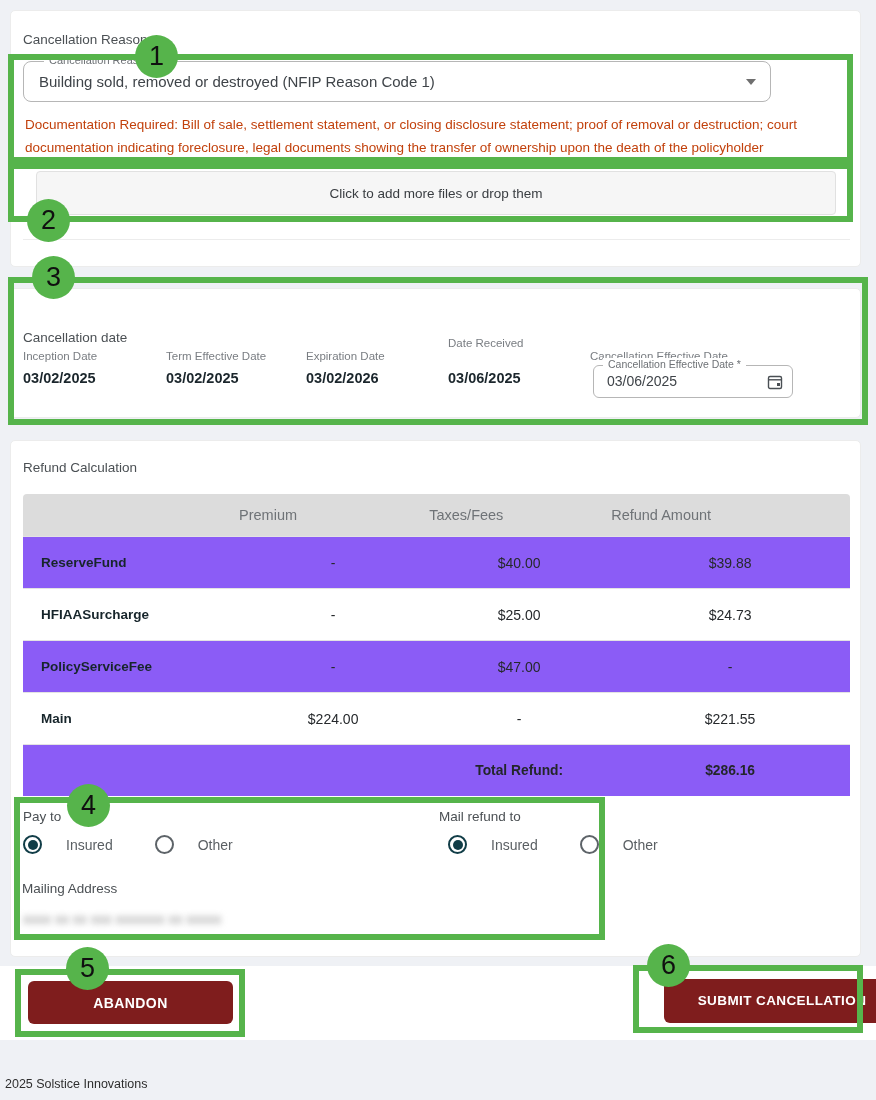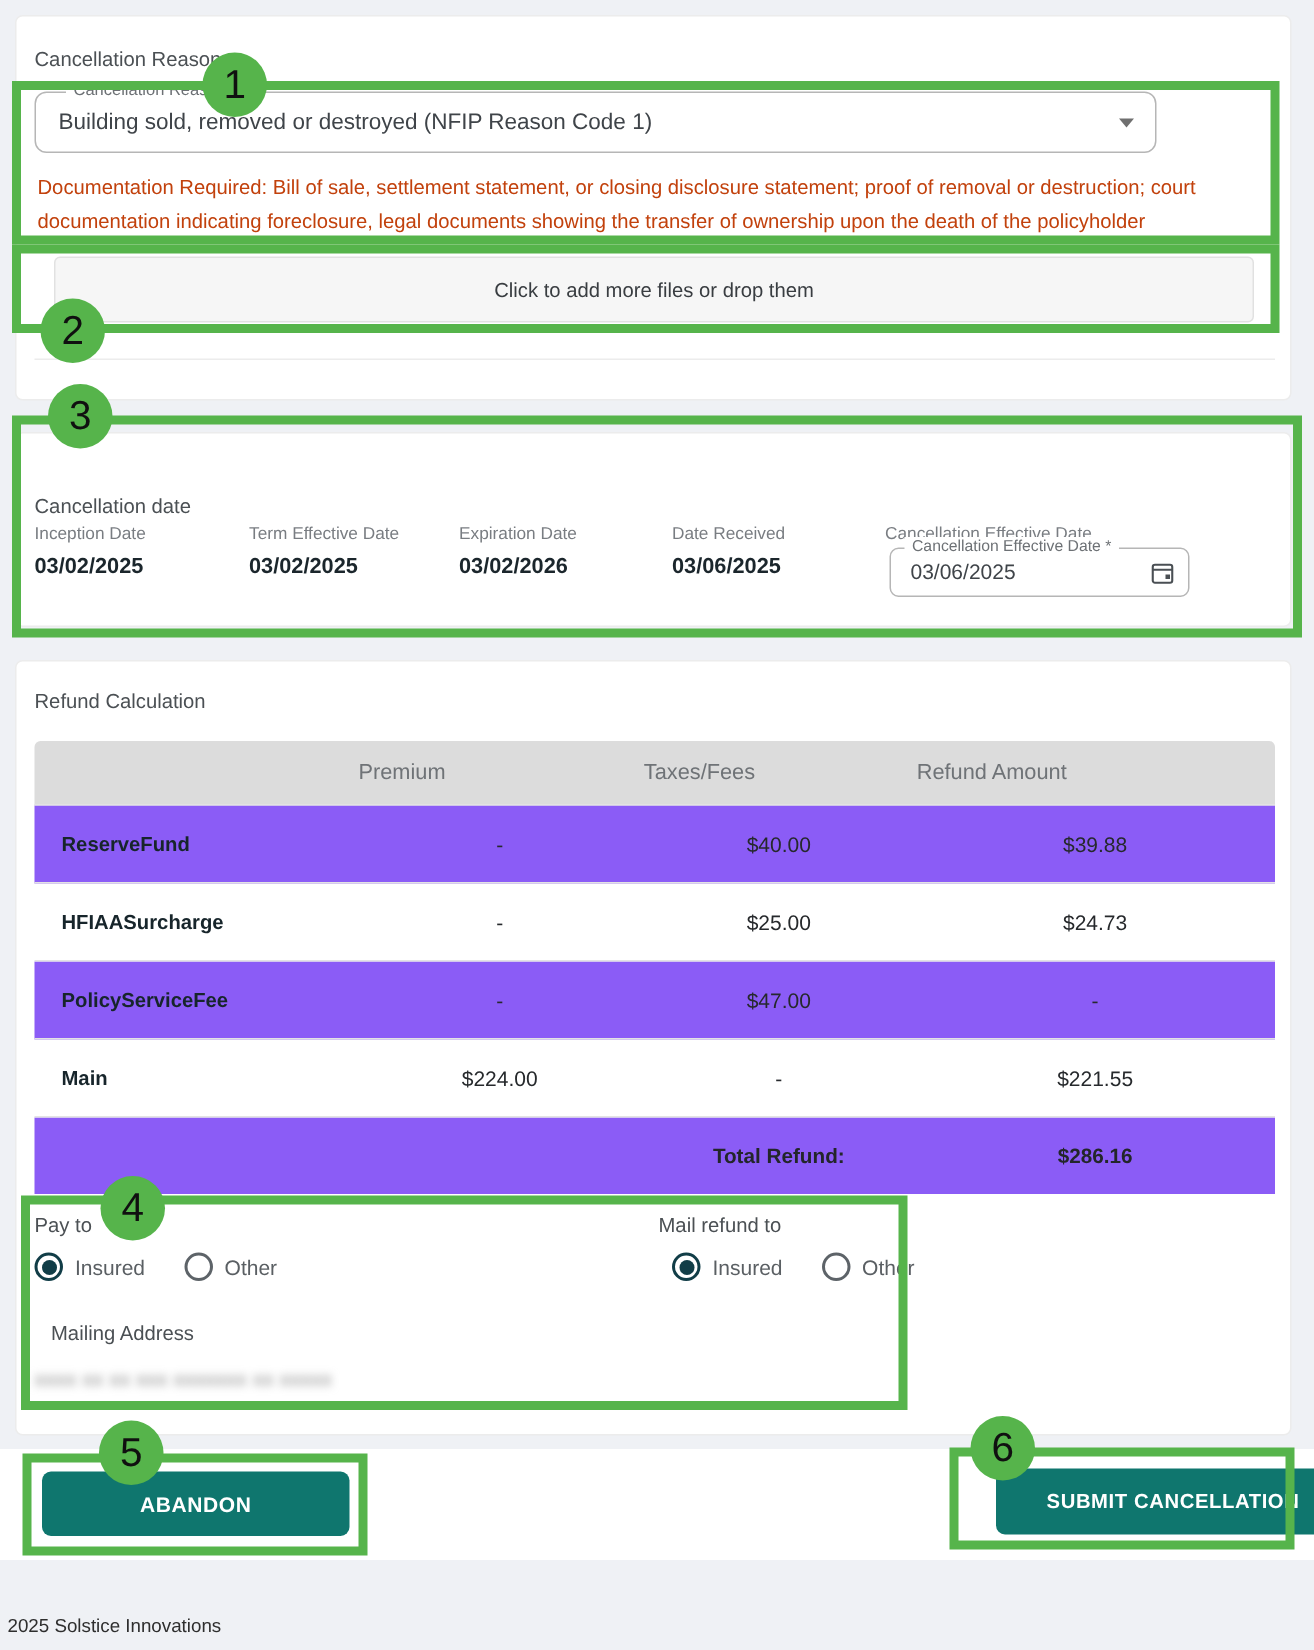--- a/index.html
+++ b/index.html
@@ -41,29 +41,29 @@
   .refund-table thead td{background:#dcdcdc;height:40px;color:#6f7377;font-size:14.5px;text-align:left;}
   .refund-table thead td:first-child{border-radius:4px 0 0 0;}
   .refund-table thead td:last-child{border-radius:0 4px 0 0;}
   .refund-table tbody td{height:49px;border-top:1px solid #e3e3e3;text-align:center;color:#26292c;}
   .refund-table tbody td.rowlabel{text-align:left;padding-left:18px;color:#17252b;font-weight:bold;font-size:13.5px;}
   .refund-table tbody tr.alt{background:#8b5cf6;}
   .refund-table tbody tr.total-row td{font-weight:bold;color:#23262a;font-size:13.8px;}
 
   
   .group-label{position:absolute;font-size:13.5px;color:#4b5054;}
-  .radio-row{position:absolute;display:flex;align-items:center;gap:8px;}
+  .radio-row{position:absolute;display:flex;align-items:center;gap:24px;}
   .radio{width:19px;height:19px;border-radius:50%;border:2px solid #5d6368;box-sizing:border-box;position:relative;background:#fff;}
   .radio.selected{border-color:#113d47;}
   .radio.selected::after{content:'';position:absolute;left:2.5px;top:2.5px;width:10px;height:10px;border-radius:50%;background:#113d47;}
   .radio-label{font-size:14px;color:#5a5f63;margin-right:18px;}
   .blur-address{position:absolute;left:12px;top:470px;font-size:14px;color:#8f8f8f;filter:blur(3px);white-space:nowrap;user-select:none;}
 
   
-  .btn{position:absolute;background:#0f766e;color:#fff;border:none;border-radius:6px;font-family:"Liberation Sans",sans-serif;font-weight:bold;letter-spacing:.4px;cursor:pointer;}
+  .btn{position:absolute;background:#7f1d1d;color:#fff;border:none;border-radius:6px;font-family:"Liberation Sans",sans-serif;font-weight:bold;letter-spacing:.4px;cursor:pointer;}
   #btn-abandon{left:28px;top:981px;width:205px;height:43px;font-size:14px;}
   #btn-submit{left:664px;top:979px;width:236px;height:44px;font-size:13.5px;line-height:20px;padding:2px 10px;}
 
   #footer-text{position:absolute;left:5px;top:1077px;font-size:12.5px;color:#2e2e2e;}
 
   
   .anno-box{position:absolute;border:6px solid #56b44b;box-sizing:border-box;pointer-events:none;z-index:40;}
   .anno-circle{position:absolute;width:43px;height:43px;border-radius:50%;background:#56b44b;color:#101010;display:flex;align-items:center;justify-content:center;font-size:27px;z-index:41;pointer-events:none;}
   #anno-box-1{left:8px;top:54px;width:845px;height:109px;}
   #anno-box-2{left:8px;top:163px;width:845px;height:59px;}
@@ -98,21 +98,21 @@
 
   <div class="inner-divider"></div>
 </div>
 
 <div class="card" id="card-date">
   <div class="section-title" style="left:12px;top:41px;">Cancellation date</div>
 
   <div class="date-col-label" style="left:12px;top:61px;">Inception Date</div>
   <div class="date-col-label" style="left:155px;top:61px;">Term Effective Date</div>
   <div class="date-col-label" style="left:295px;top:61px;">Expiration Date</div>
-  <div class="date-col-label" style="left:437px;top:61px;">Date Received</div>
+  <div class="date-col-label" style="left:437px;top:48px;">Date Received</div>
   <div class="date-col-label" style="left:579px;top:61px;">Cancellation Effective Date</div>
 
   <div class="date-col-value" style="left:12px;top:81px;">03/02/2025</div>
   <div class="date-col-value" style="left:155px;top:81px;">03/02/2025</div>
   <div class="date-col-value" style="left:295px;top:81px;">03/02/2026</div>
   <div class="date-col-value" style="left:437px;top:81px;">03/06/2025</div>
 
   <div class="eff-input">
     <span class="notch-label">Cancellation Effective Date *</span>
     <span class="eff-value">03/06/2025</span>
@@ -187,21 +187,21 @@
   </div>
 
   <div class="group-label" style="left:428px;top:368px;">Mail refund to</div>
   <div class="radio-row" style="left:437px;top:394px;">
     <span class="radio selected"></span>
     <span class="radio-label">Insured</span>
     <span class="radio"></span>
     <span class="radio-label">Other</span>
   </div>
 
-  <div class="group-label" style="left:11px;top:440px;margin-left:12px;">Mailing Address</div>
+  <div class="group-label" style="left:11px;top:440px;">Mailing Address</div>
   <div class="blur-address">xxxx xx xx xxx  xxxxxxx  xx xxxxx</div>
 </div>
 
 <div id="action-bar"></div>
 <button class="btn" id="btn-abandon">ABANDON</button>
 <button class="btn" id="btn-submit">SUBMIT CANCELLATION</button>
 
 <div id="footer-text">2025 Solstice Innovations</div>
 
 <div class="anno-box" id="anno-box-1"></div>

